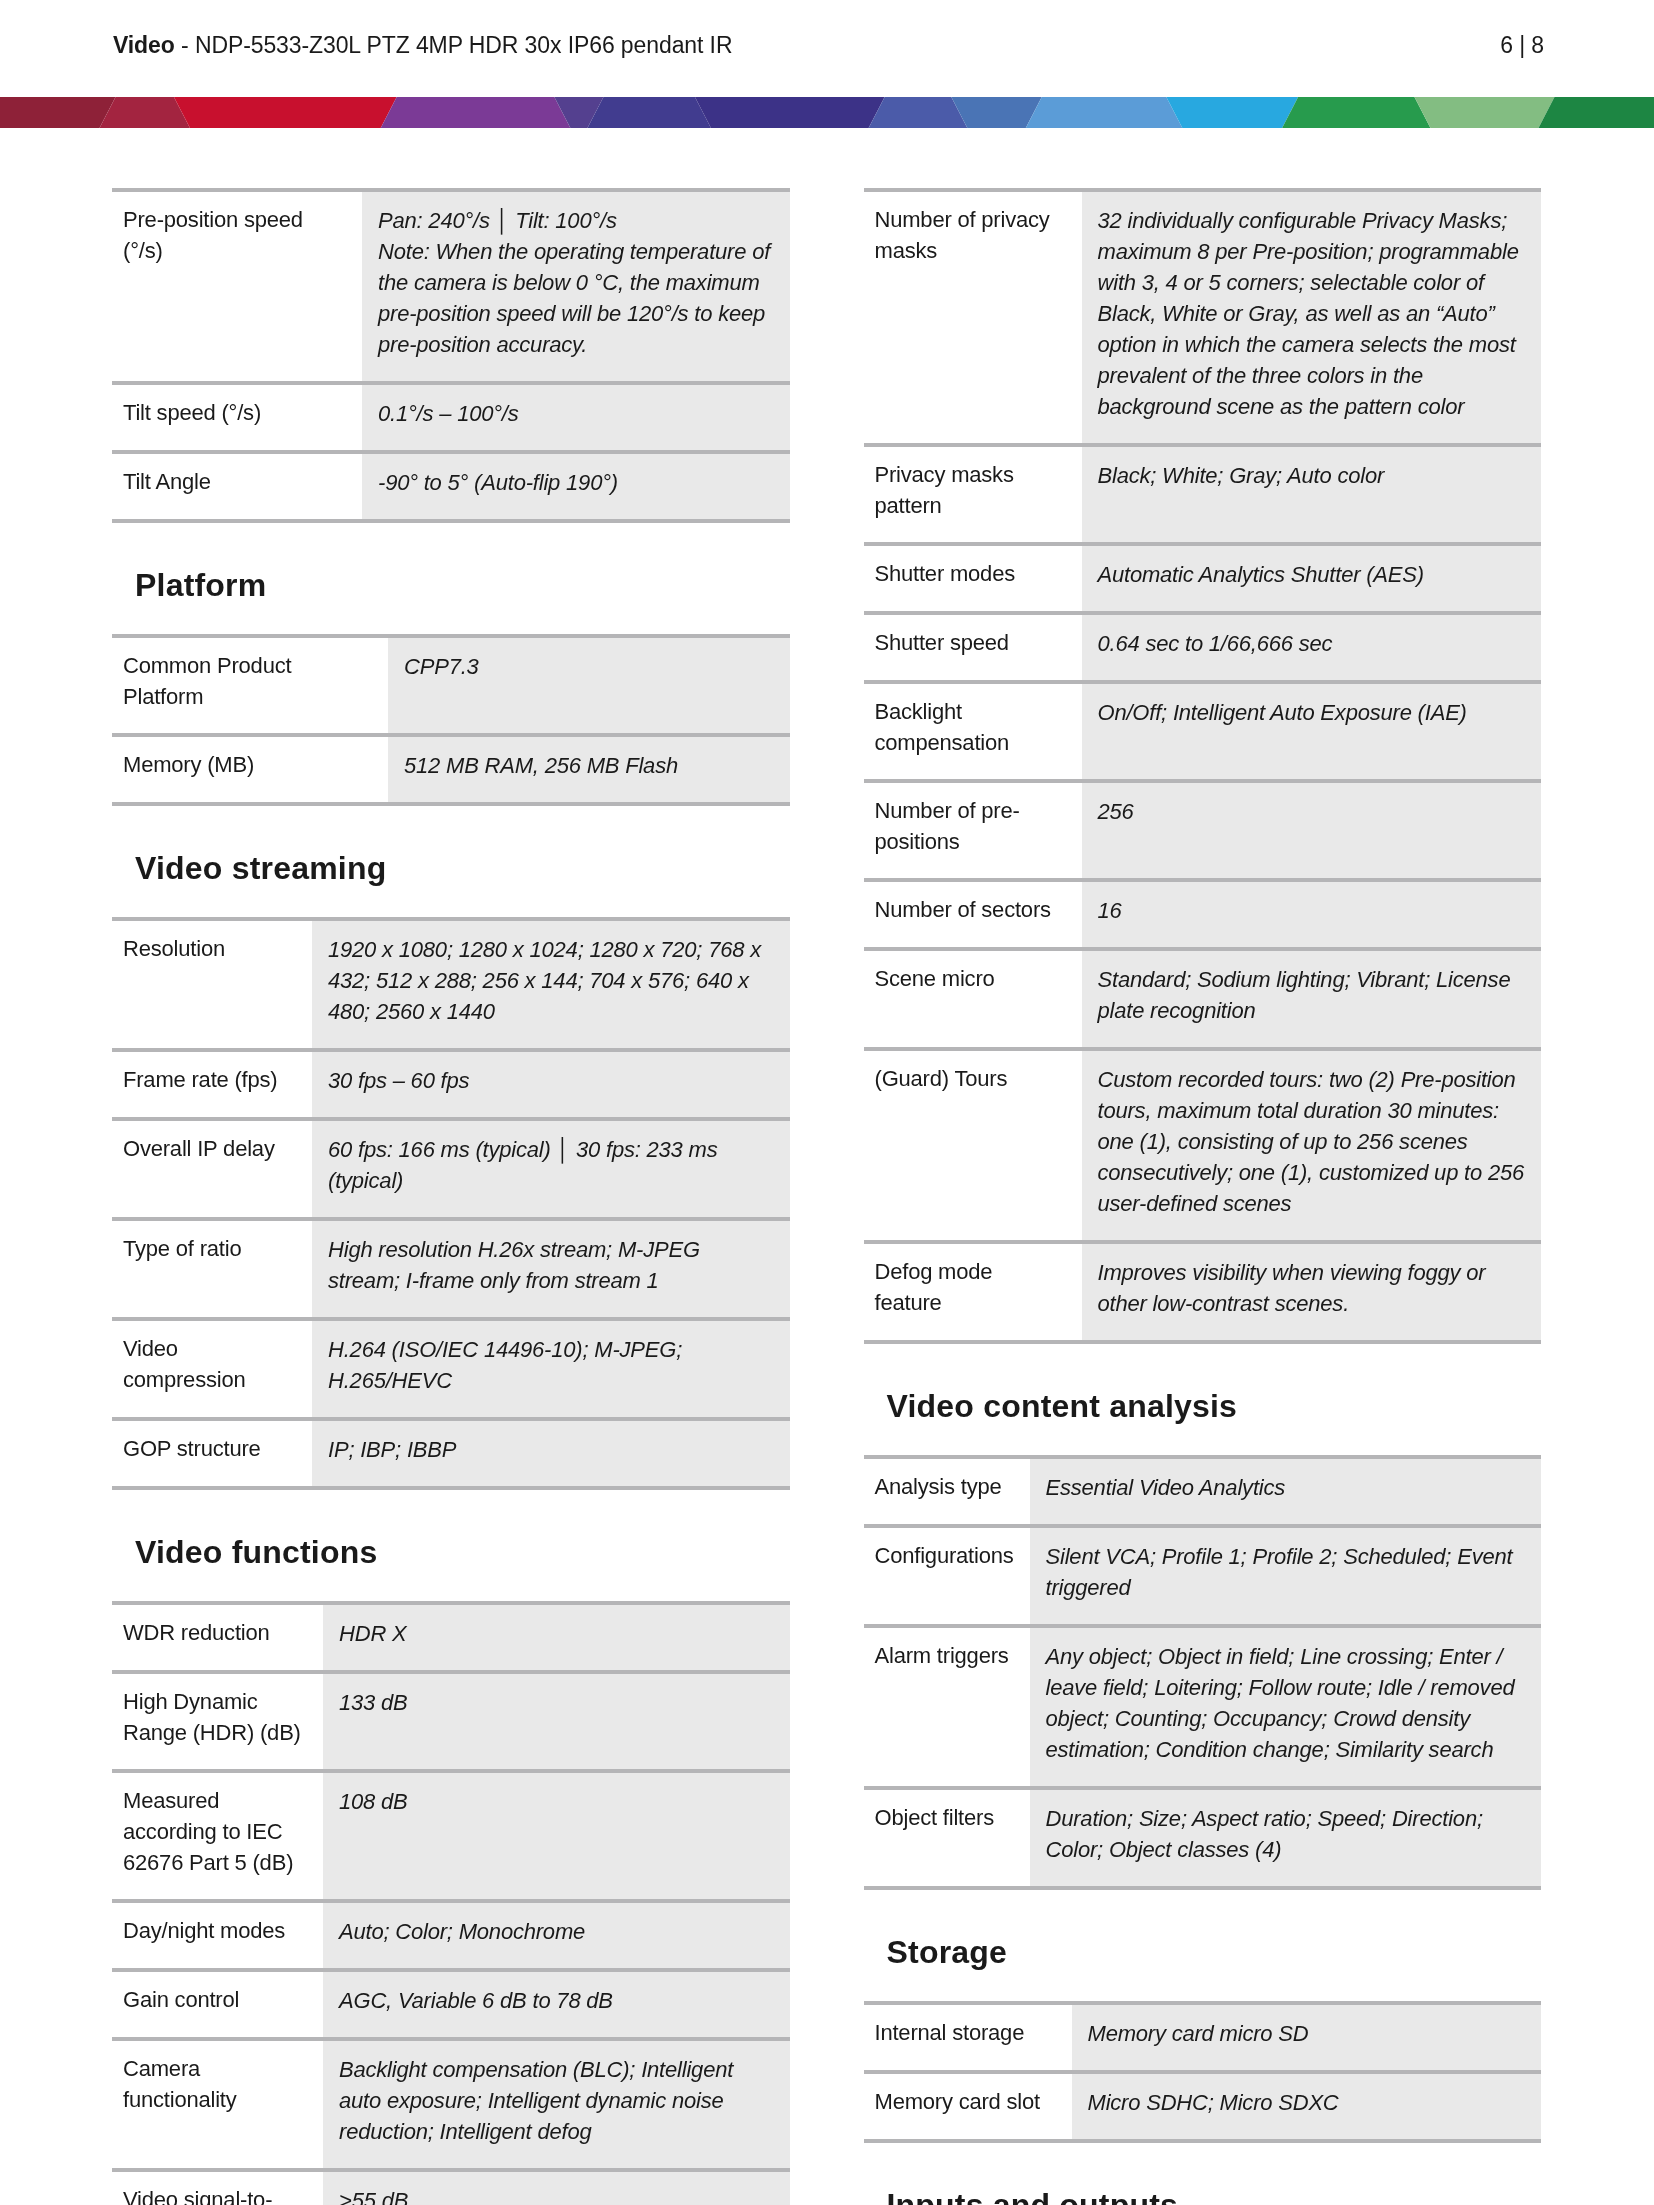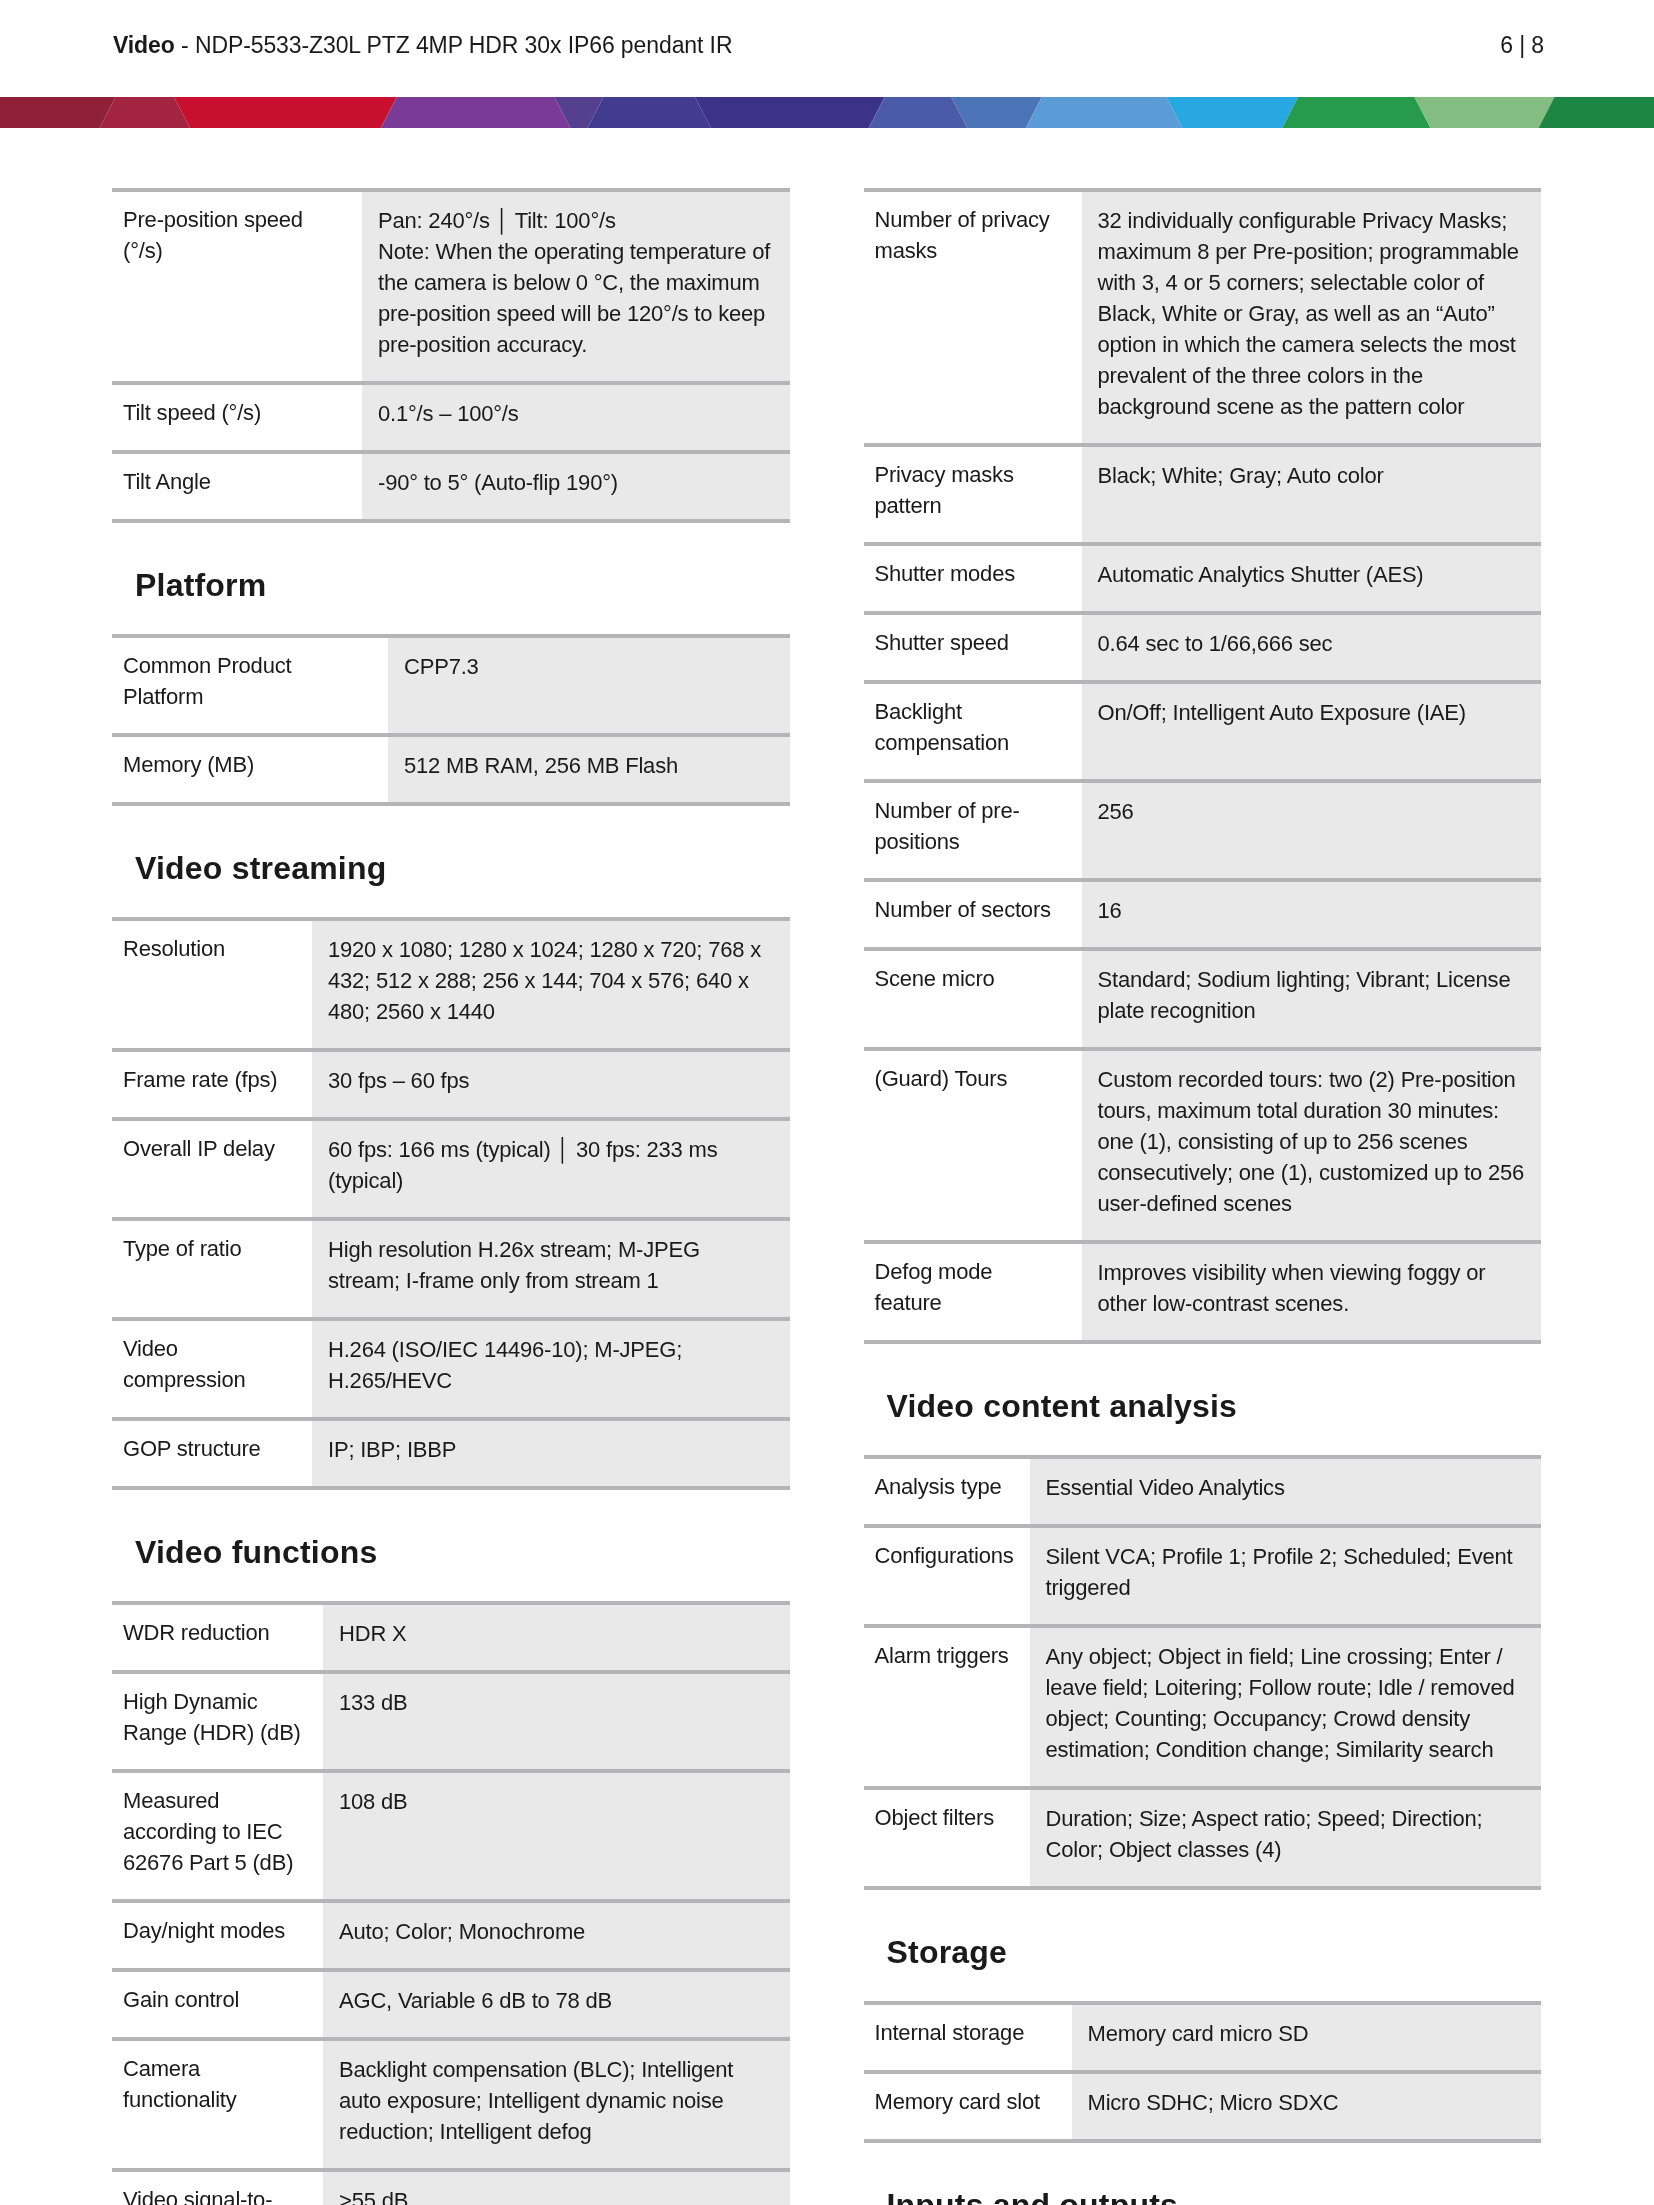--- a/index.html
+++ b/index.html
@@ -49,20 +49,21 @@
     padding:12px 18px 21px 11px;
     background:#ffffff;
     letter-spacing:-0.2px;
   }
   .spec-value{
     flex:1;min-width:0;box-sizing:border-box;
     background:var(--value-cell-bg,#e9e9e9);
     padding:13px 14px 21px 16px;
     white-space:pre-line;
     letter-spacing:-0.2px;
+    font-style:italic;
   }
 </style>
 </head>
 <body>
 
 <div class="page">
 
   <header class="top-header">
     <div class="header-left">
       <span class="doc-cat">Video</span>

